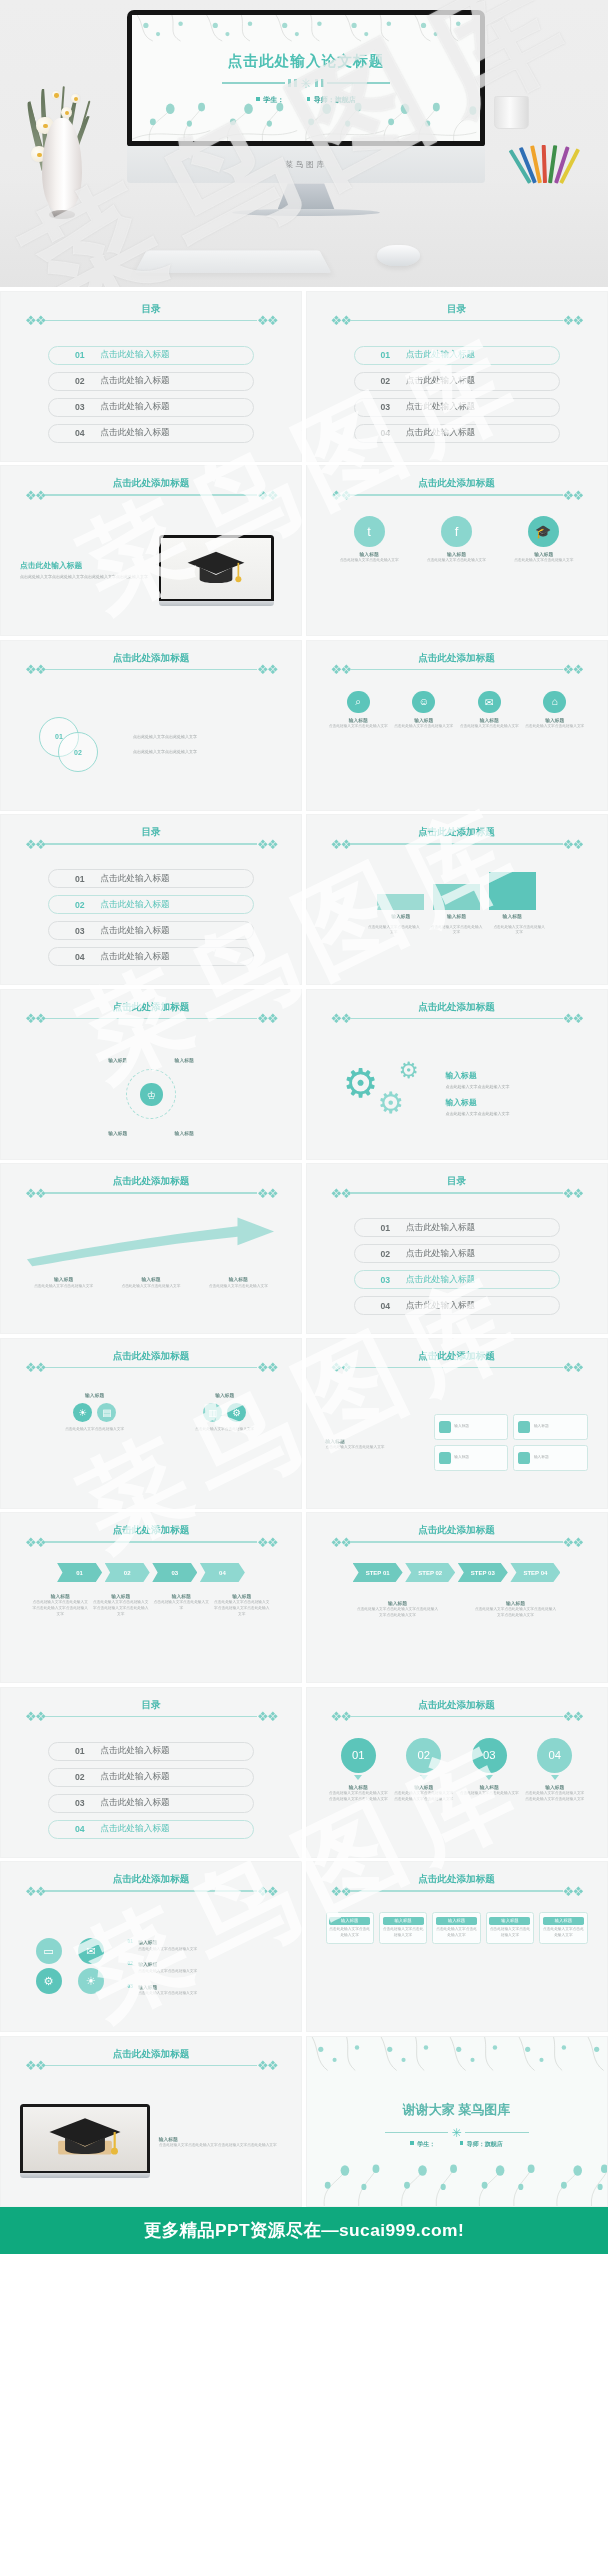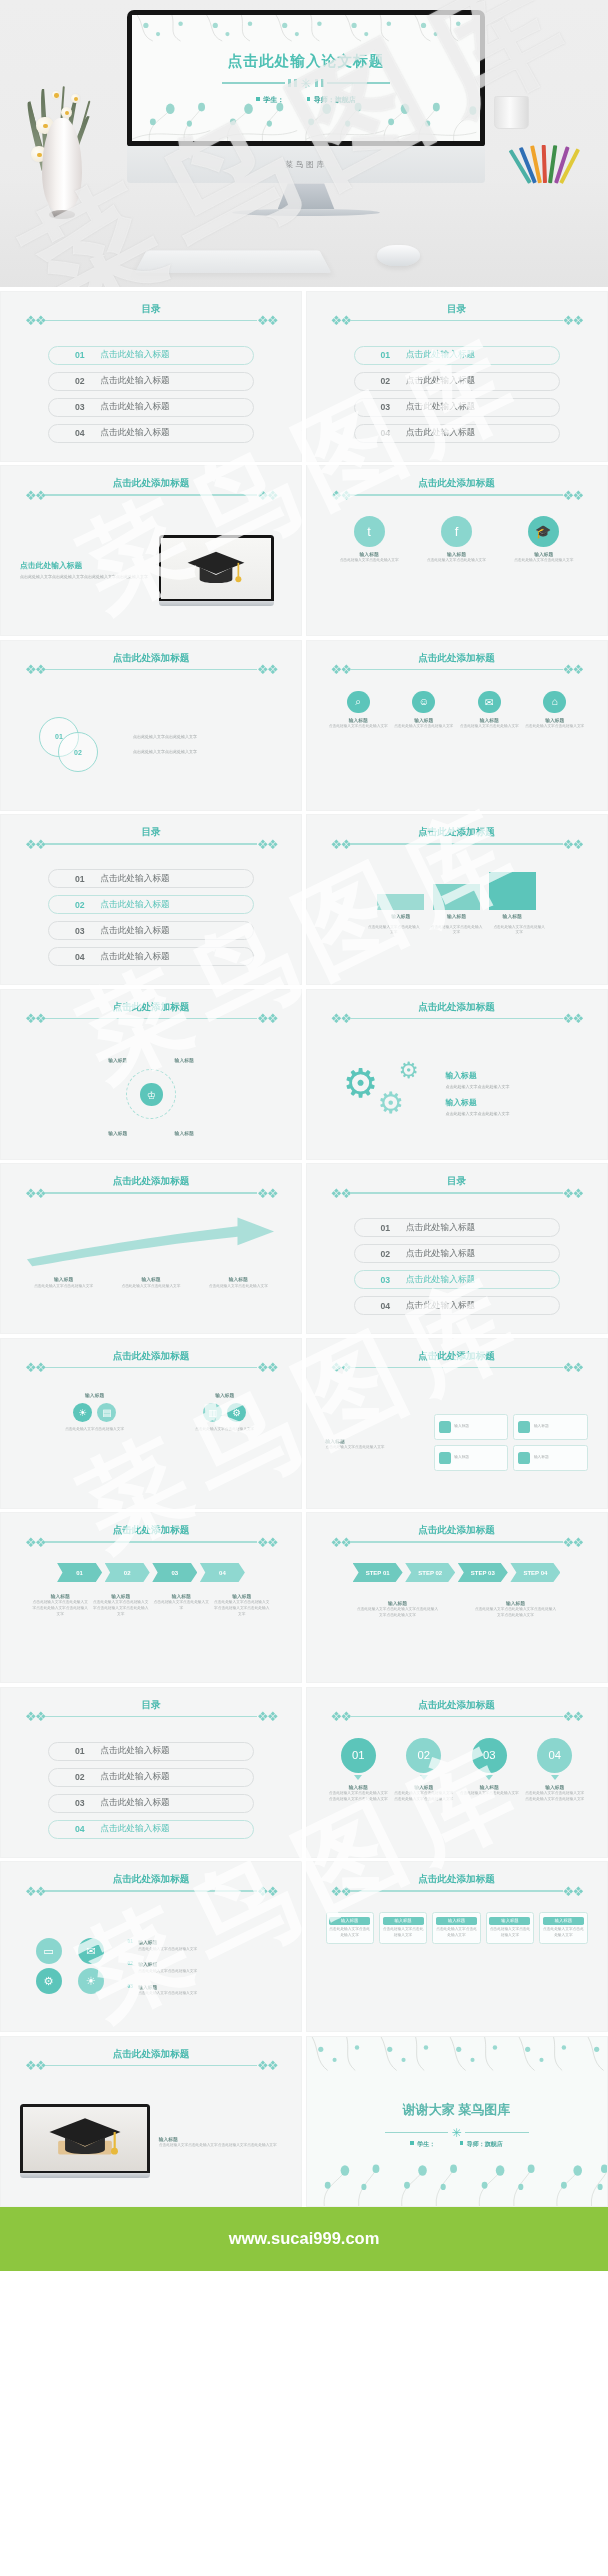--- a/index.html
+++ b/index.html
@@ -958,22 +958,22 @@
           <ellipse cx="206" cy="28" rx="3.4" ry="4"></ellipse>
             <ellipse cx="248" cy="30" rx="3" ry="3.6"></ellipse>
           <ellipse cx="298" cy="28" rx="3.4" ry="4"></ellipse>
             <ellipse cx="340" cy="30" rx="3" ry="3.6"></ellipse>
         </g>
       </svg>
     </div>
 
   </div>
 
-  <div class="banner-b">
-    <span>www.sucai999.com</span>
+  <div class="banner-a">
+    <span>更多精品PPT资源尽在—sucai999.com!</span>
   </div>
   <div class="tail"></div>
 
   <div style="position:absolute;left:0;top:287px;width:608px;height:1955px;pointer-events:none;z-index:30;overflow:hidden;">
     <div style="position:absolute;left:50%;top:6%;transform:translateX(-50%) rotate(-26deg);font-size:104px;font-weight:bold;color:rgba(255,255,255,.72);letter-spacing:15.6px;white-space:nowrap;">菜鸟图库</div>
     <div style="position:absolute;left:50%;top:30%;transform:translateX(-50%) rotate(-26deg);font-size:104px;font-weight:bold;color:rgba(255,255,255,.72);letter-spacing:15.6px;white-space:nowrap;">菜鸟图库</div>
     <div style="position:absolute;left:50%;top:54%;transform:translateX(-50%) rotate(-26deg);font-size:104px;font-weight:bold;color:rgba(255,255,255,.72);letter-spacing:15.6px;white-space:nowrap;">菜鸟图库</div>
     <div style="position:absolute;left:50%;top:78%;transform:translateX(-50%) rotate(-26deg);font-size:104px;font-weight:bold;color:rgba(255,255,255,.72);letter-spacing:15.6px;white-space:nowrap;">菜鸟图库</div>
   </div>
 

